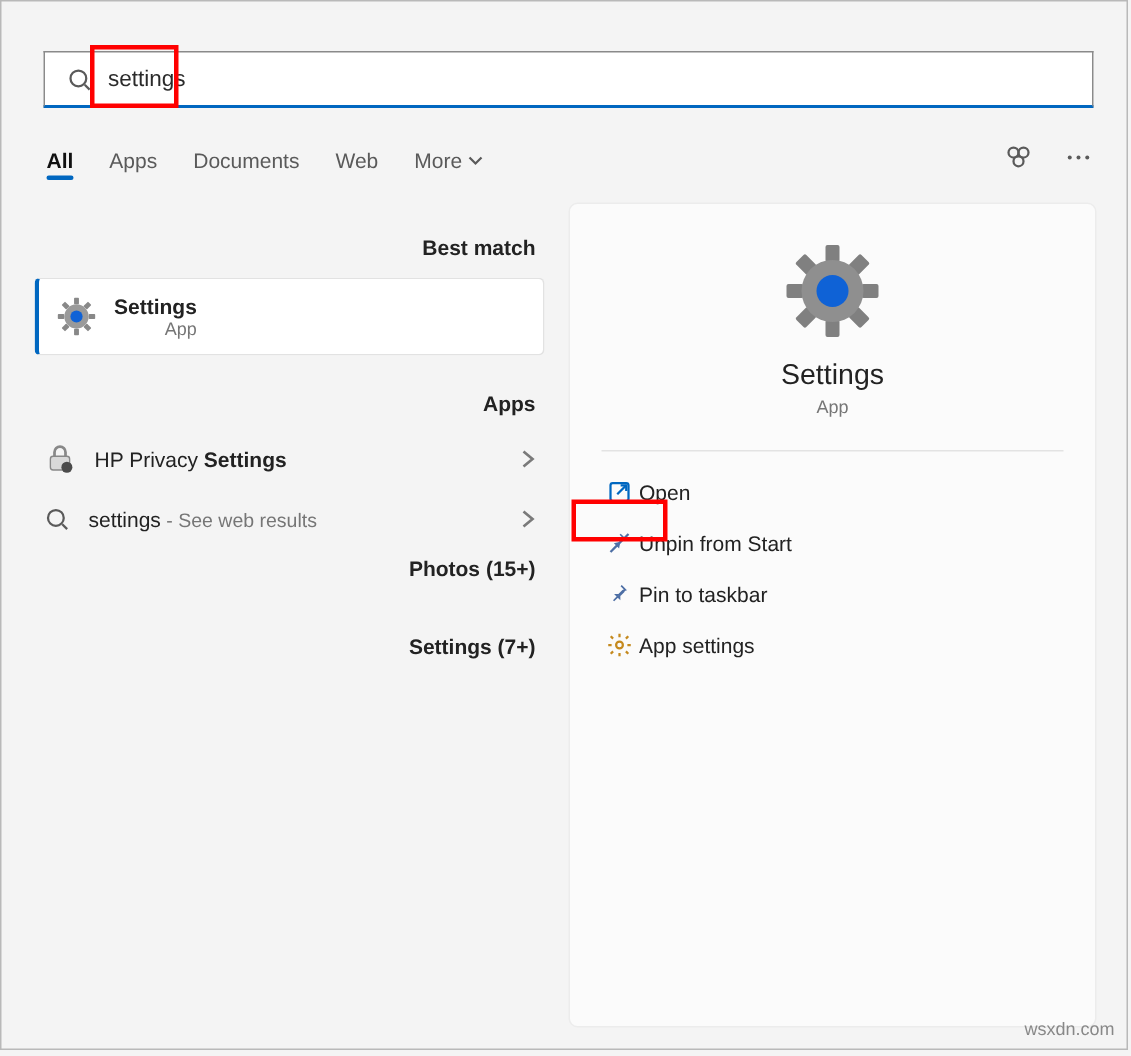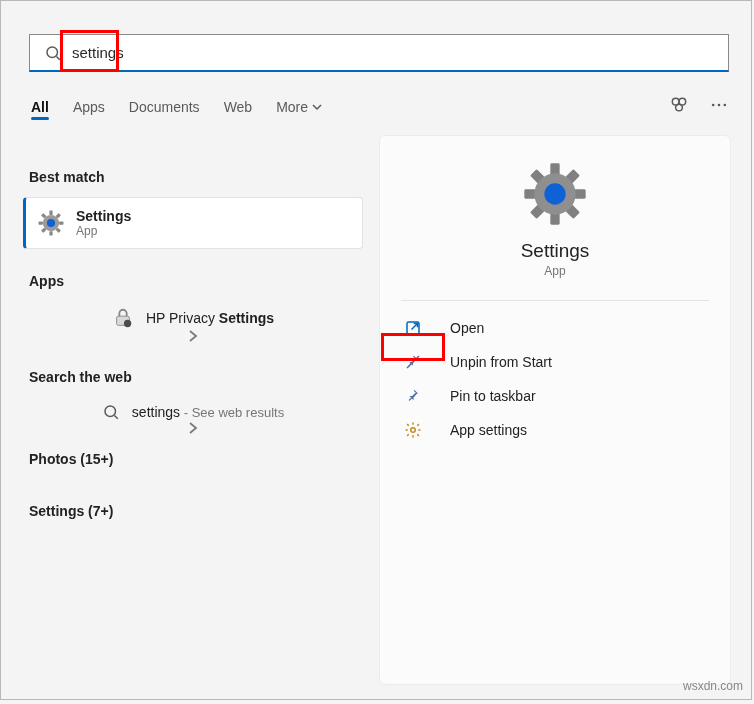--- a/index.html
+++ b/index.html
@@ -18,54 +18,54 @@
 
   
   .tabs { position: absolute; left: 28px; top: 94px; display: flex; gap: 20px; align-items: center; }
   .tab { font-size: 14px; color: #5a5a5a; cursor: pointer; padding: 4px 2px; display: flex; align-items: center; gap: 4px; }
   .tab.active { color: #111; font-weight: 600; }
   .tab-underline { position: absolute; left: 30px; top: 116px; width: 18px; height: 3px; background: #0067c0; border-radius: 2px; }
   .top-icons { position: absolute; right: 22px; top: 94px; display: flex; gap: 20px; align-items: center; color: #5a5a5a; }
   .icon-btn { width: 20px; height: 20px; cursor: pointer; color: #5a5a5a; display:flex; align-items:center; justify-content:center; }
 
   
-  .left { position: absolute; left: 22px; top: 162px; width: 340px; }
+  .left { position: absolute; left: 22px; top: 150px; width: 340px; text-align: right; }
   .sec-h { font-size: 14px; font-weight: 600; color: #222; padding: 6px 6px 8px 6px; }
 
   .best-card {
     margin-top: 4px; background: #fff; border: 1px solid #e2e2e2; border-left: 3px solid #0067c0;
     border-radius: 4px; padding: 10px 12px; display: flex; align-items: center; gap: 12px;
   }
   .best-card .name { font-size: 14px; font-weight: 600; color: #222; }
   .best-card .sub  { font-size: 12px; color: #767676; }
 
   .gear-sm { width: 26px; height: 26px; position: relative; flex: none; }
 
   .row {
     display: flex; align-items: center; justify-content: space-between;
-    padding: 10px 6px; font-size: 14px; color: #222; cursor: pointer; border-radius: 4px; flex-direction: column;
+    padding: 10px 6px; font-size: 14px; color: #222; cursor: pointer; border-radius: 4px;
   }
   .row .lead { display: flex; align-items: center; gap: 12px; }
   .row .chev { color: #7a7a7a; }
   .muted { color: #767676; font-size: 13px; }
   .bold { font-weight: 600; }
 
   
   .panel {
     position: absolute; left: 378px; top: 134px; width: 352px; height: 550px;
     background: #fbfbfb; border: 1px solid #ececec; border-radius: 6px;
     display: flex; flex-direction: column; align-items: center; padding-top: 26px;
   }
   .gear-lg { width: 64px; height: 64px; }
   .panel-title { margin-top: 14px; font-size: 19px; color: #222; }
   .panel-sub { font-size: 12px; color: #767676; margin-top: 2px; }
   .panel-hr { width: 88%; border: none; border-top: 1px solid #e3e3e3; margin-top: 22px; }
 
   .actions { align-self: stretch; padding: 10px 18px 0 18px; }
-  .action { display: flex; align-items: center; gap: 28px; font-size: 14px; color: #222; padding: 8px 6px; cursor: pointer; border-radius: 4px; }
+  .action { display: flex; align-items: center; gap: 4px; font-size: 14px; color: #222; padding: 8px 6px; cursor: pointer; border-radius: 4px; }
   .action .ico { width: 18px; height: 18px; flex: none; }
   .a-open .ico { color: #0067c0; }
   .a-unpin .ico { color: #4e6fa5; }
   .a-pin .ico { color: #4e6fa5; }
   .a-set .ico { color: #c58a1f; }
 
   .hl-open { position: absolute; border: 3px solid #ff0000; pointer-events: none; }
 
   .watermark { position: absolute; right: 8px; bottom: 6px; font-size: 12px; color: #888; }
 
@@ -155,21 +155,20 @@
               <circle cx="17" cy="18" r="4" fill="#4b4b4b"></circle>
             </svg>
         </div>
         <span><span>HP Privacy </span><span class="bold">Settings</span></span>
       </div>
       <svg class="chev" width="10" height="14" viewBox="0 0 10 14" fill="none" stroke="currentColor" stroke-width="1.8">
           <polyline points="2,2 8,7 2,12"></polyline>
         </svg>
     </div>
 
-    <div class="sec-h" style="margin-top:10px">Search the web</div>
     <div class="row">
       <div class="lead">
         <svg width="18" height="18" viewBox="0 0 24 24" fill="none" stroke="#5a5a5a" stroke-width="2">
             <circle cx="11" cy="11" r="7"></circle>
             <line x1="21" y1="21" x2="16.65" y2="16.65"></line>
           </svg>
         <span><span>settings</span><span class="muted"> - See web results</span></span>
       </div>
       <svg class="chev" width="10" height="14" viewBox="0 0 10 14" fill="none" stroke="currentColor" stroke-width="1.8">
           <polyline points="2,2 8,7 2,12"></polyline>

